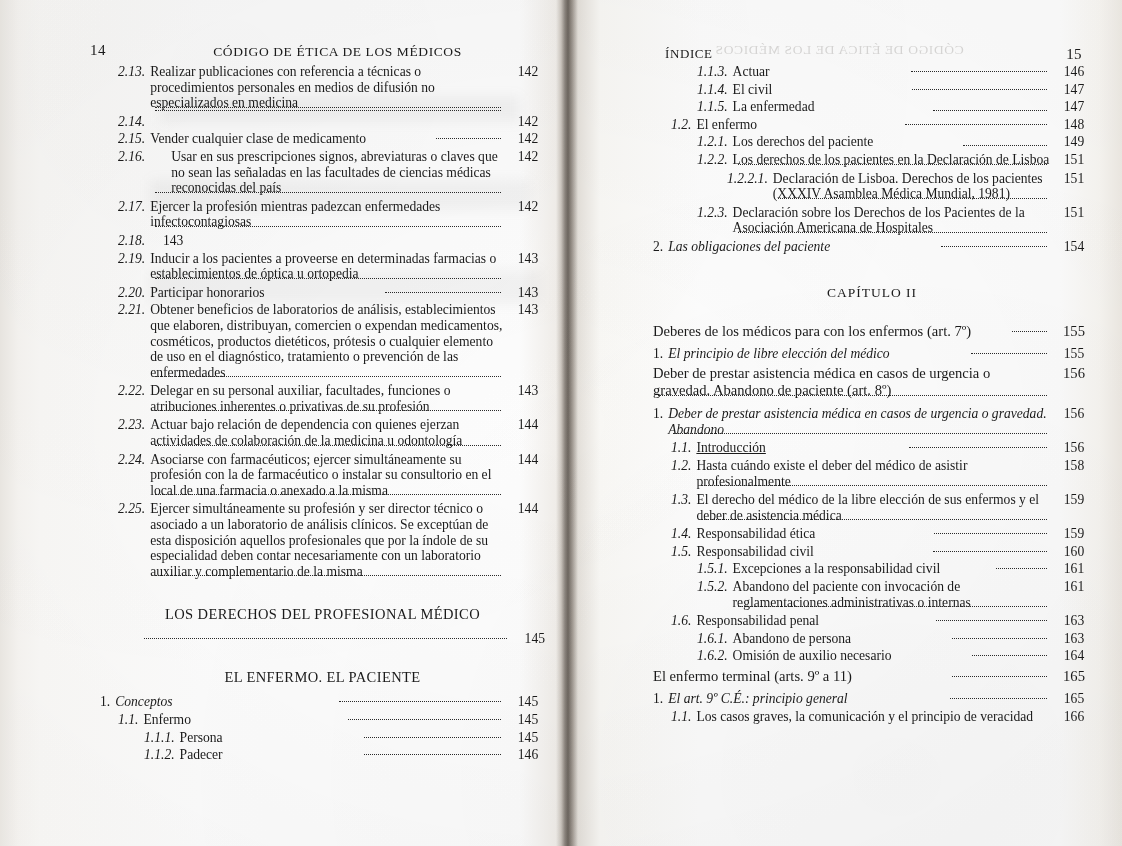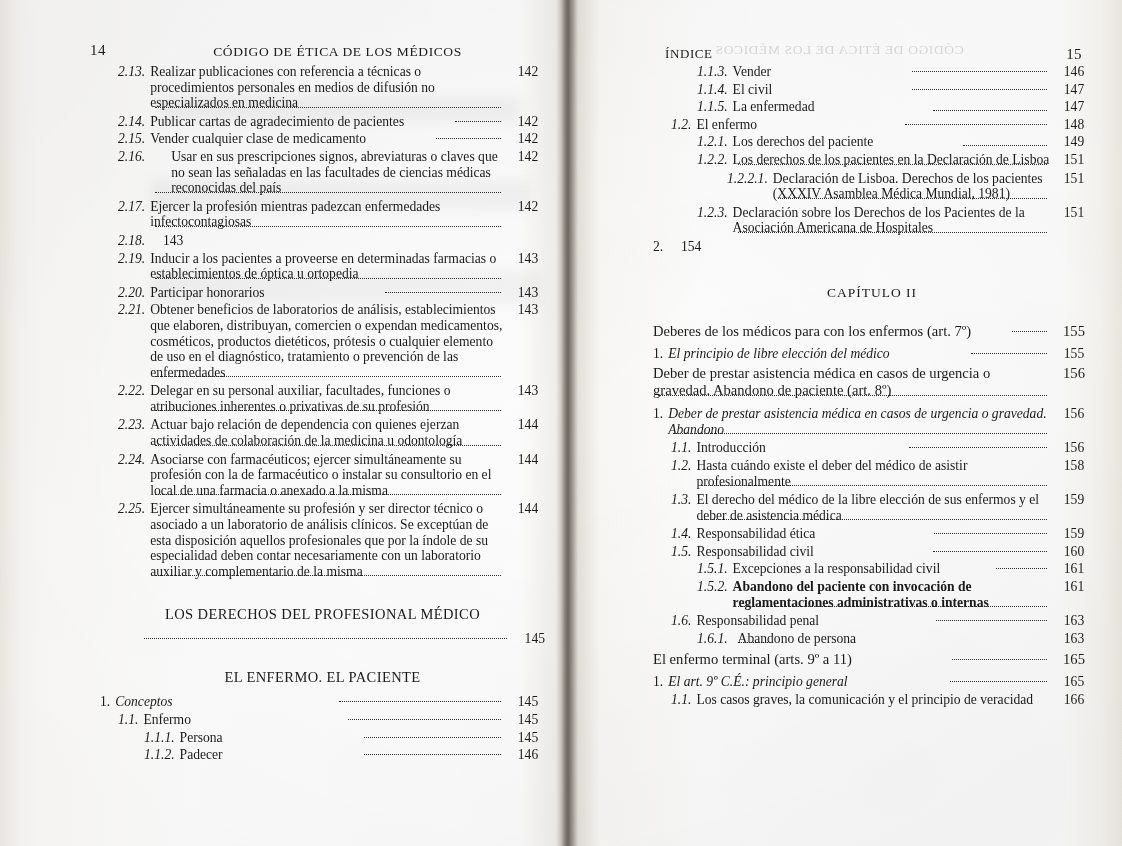--- a/index.html
+++ b/index.html
@@ -203,21 +203,20 @@
           <span class="num ital">2.13.</span>
           <span class="txt" style="display: flex; align-items: baseline; flex-wrap: wrap;">
             <span style="flex: 1 1 auto;">Realizar publicaciones con referencia a técnicas o procedimientos personales en medios de difusión no especializados en medicina</span>
             <span class="ld" style="display: inline-block; min-width: 30px; flex: 1 1 auto; border-bottom: 1px dotted rgb(42, 42, 42); transform: translateY(-4px); margin-left: 5px; margin-right: 4px;"></span>
           </span>
           <span class="pg">142</span>
         </div>
         <div class="entry lv1">
           <span class="num ital">2.14.</span>
           <span class="txt" style="display: flex; align-items: baseline; flex-wrap: wrap;">
-            <span style="flex: 1 1 auto;">Publicar cartas de agradecimiento de pacientes</span>
             <span class="ld" style="display: inline-block; min-width: 30px; flex: 1 1 auto; border-bottom: 1px dotted rgb(42, 42, 42); transform: translateY(-4px); margin-left: 5px; margin-right: 4px;"></span>
           </span>
           <span class="pg">142</span>
         </div>
         <div class="entry lv1">
           <span class="num ital">2.15.</span>
           <span class="txt" style="display: flex; align-items: baseline; flex-wrap: wrap;">
             <span style="flex: 1 1 auto;">Vender cualquier clase de medicamento</span>
             <span class="ld" style="display: inline-block; min-width: 30px; flex: 1 1 auto; border-bottom: 1px dotted rgb(42, 42, 42); transform: translateY(-4px); margin-left: 5px; margin-right: 4px;"></span>
           </span>
@@ -347,21 +346,21 @@
     <div class="head">
       <span class="title-left">ÍNDICE</span>
       <span class="folio">15</span>
     </div>
     <div class="ghost">CÓDIGO DE ÉTICA DE LOS MÉDICOS</div>
 
     <div class="body-col" id="right-col">
         <div class="entry lv2">
           <span class="num ital">1.1.3.</span>
           <span class="txt" style="display: flex; align-items: baseline; flex-wrap: wrap;">
-            <span style="flex: 1 1 auto;">Vender</span>
+            <span style="flex: 1 1 auto;">Actuar</span>
             <span class="ld" style="display: inline-block; min-width: 30px; flex: 1 1 auto; border-bottom: 1px dotted rgb(42, 42, 42); transform: translateY(-4px); margin-left: 5px; margin-right: 4px;"></span>
           </span>
           <span class="pg">146</span>
         </div>
         <div class="entry lv2">
           <span class="num ital">1.1.4.</span>
           <span class="txt" style="display: flex; align-items: baseline; flex-wrap: wrap;">
             <span style="flex: 1 1 auto;">El civil</span>
             <span class="ld" style="display: inline-block; min-width: 30px; flex: 1 1 auto; border-bottom: 1px dotted rgb(42, 42, 42); transform: translateY(-4px); margin-left: 5px; margin-right: 4px;"></span>
           </span>
@@ -410,20 +409,24 @@
         <div class="entry lv2">
           <span class="num ital">1.2.3.</span>
           <span class="txt" style="display: flex; align-items: baseline; flex-wrap: wrap;">
             <span style="flex: 1 1 auto;">Declaración sobre los Derechos de los Pacientes de la Asociación Americana de Hospitales</span>
             <span class="ld" style="display: inline-block; min-width: 30px; flex: 1 1 auto; border-bottom: 1px dotted rgb(42, 42, 42); transform: translateY(-4px); margin-left: 5px; margin-right: 4px;"></span>
           </span>
           <span class="pg">151</span>
         </div>
         <div class="entry lv0">
           <span class="num">2.</span>
+          <span class="txt" style="display: flex; align-items: baseline; flex-wrap: wrap;">
+            <span class="ital" style="flex: 1 1 auto;">Las obligaciones del paciente</span>
+            <span class="ld" style="display: inline-block; min-width: 30px; flex: 1 1 auto; border-bottom: 1px dotted rgb(42, 42, 42); transform: translateY(-4px); margin-left: 5px; margin-right: 4px;"></span>
+          </span>
           <span class="pg">154</span>
         </div>
         <div class="chap-head">CAPÍTULO II</div>
         <div class="entry big-entry lv0">
           <span class="txt" style="display: flex; align-items: baseline; flex-wrap: wrap;">
             <span style="flex: 1 1 auto;">Deberes de los médicos para con los enfermos (art. 7º)</span>
             <span style="flex: 1 1 auto; min-width: 24px; border-bottom: 1px dotted rgb(42, 42, 42); transform: translateY(-4px); margin-left: 5px; margin-right: 4px;"></span>
           </span>
           <span class="pg">155</span>
         </div>
@@ -446,21 +449,21 @@
           <span class="num">1.</span>
           <span class="txt" style="display: flex; align-items: baseline; flex-wrap: wrap;">
             <span class="ital" style="flex: 1 1 auto;">Deber de prestar asistencia médica en casos de urgencia o gravedad. Abandono</span>
             <span class="ld" style="display: inline-block; min-width: 30px; flex: 1 1 auto; border-bottom: 1px dotted rgb(42, 42, 42); transform: translateY(-4px); margin-left: 5px; margin-right: 4px;"></span>
           </span>
           <span class="pg">156</span>
         </div>
         <div class="entry lv1">
           <span class="num ital">1.1.</span>
           <span class="txt" style="display: flex; align-items: baseline; flex-wrap: wrap;">
-            <span style="flex: 1 1 auto;">Introducción</span>
+            <span style="flex: 1 1 auto; text-decoration: underline;">Introducción</span>
             <span class="ld" style="display: inline-block; min-width: 30px; flex: 1 1 auto; border-bottom: 1px dotted rgb(42, 42, 42); transform: translateY(-4px); margin-left: 5px; margin-right: 4px;"></span>
           </span>
           <span class="pg">156</span>
         </div>
         <div class="entry lv1">
           <span class="num ital">1.2.</span>
           <span class="txt" style="display: flex; align-items: baseline; flex-wrap: wrap;">
             <span style="flex: 1 1 auto;">Hasta cuándo existe el deber del médico de asistir profesionalmente</span>
             <span class="ld" style="display: inline-block; min-width: 30px; flex: 1 1 auto; border-bottom: 1px dotted rgb(42, 42, 42); transform: translateY(-4px); margin-left: 5px; margin-right: 4px;"></span>
           </span>
@@ -493,41 +496,49 @@
         <div class="entry lv2">
           <span class="num ital">1.5.1.</span>
           <span class="txt" style="display: flex; align-items: baseline; flex-wrap: wrap;">
             <span style="flex: 1 1 auto;">Excepciones a la responsabilidad civil</span>
             <span class="ld" style="display: inline-block; min-width: 30px; flex: 1 1 auto; border-bottom: 1px dotted rgb(42, 42, 42); transform: translateY(-4px); margin-left: 5px; margin-right: 4px;"></span>
           </span>
           <span class="pg">161</span>
         </div>
         <div class="entry lv2">
           <span class="num ital">1.5.2.</span>
-          <span class="txt" style="display: flex; align-items: flex-start; flex-wrap: wrap; font-weight: bold;">
+          <span class="txt" style="display: flex; align-items: flex-start; flex-wrap: wrap;">
             <span style="flex: 1 1 auto;">Abandono del paciente con invocación de reglamentaciones administrativas o internas</span>
             <span class="ld" style="display: inline-block; min-width: 30px; flex: 1 1 auto; border-bottom: 1px dotted rgb(42, 42, 42); transform: translateY(-4px); margin-left: 5px; margin-right: 4px;"></span>
           </span>
           <span class="pg">161</span>
         </div>
         <div class="entry lv1">
           <span class="num ital">1.6.</span>
           <span class="txt" style="display: flex; align-items: baseline; flex-wrap: wrap;">
             <span style="flex: 1 1 auto;">Responsabilidad penal</span>
             <span class="ld" style="display: inline-block; min-width: 30px; flex: 1 1 auto; border-bottom: 1px dotted rgb(42, 42, 42); transform: translateY(-4px); margin-left: 5px; margin-right: 4px;"></span>
           </span>
           <span class="pg">163</span>
         </div>
         <div class="entry lv2">
           <span class="num ital">1.6.1.</span>
-          <span class="txt" style="display: flex; align-items: baseline; flex-wrap: wrap; flex-direction: column;">
+          <span class="txt" style="display: flex; align-items: baseline; flex-wrap: wrap;">
             <span style="flex: 1 1 auto;">Abandono de persona</span>
             <span class="ld" style="display: inline-block; min-width: 30px; flex: 1 1 auto; border-bottom: 1px dotted rgb(42, 42, 42); transform: translateY(-4px); margin-left: 5px; margin-right: 4px;"></span>
           </span>
           <span class="pg">163</span>
+        </div>
+        <div class="entry lv2">
+          <span class="num ital">1.6.2.</span>
+          <span class="txt" style="display: flex; align-items: baseline; flex-wrap: wrap;">
+            <span style="flex: 1 1 auto;">Omisión de auxilio necesario</span>
+            <span class="ld" style="display: inline-block; min-width: 30px; flex: 1 1 auto; border-bottom: 1px dotted rgb(42, 42, 42); transform: translateY(-4px); margin-left: 5px; margin-right: 4px;"></span>
+          </span>
+          <span class="pg">164</span>
         </div>
         <div class="entry big-entry lv0">
           <span class="txt" style="display: flex; align-items: baseline; flex-wrap: wrap;">
             <span style="flex: 1 1 auto;">El enfermo terminal (arts. 9º a 11)</span>
             <span style="flex: 1 1 auto; min-width: 24px; border-bottom: 1px dotted rgb(42, 42, 42); transform: translateY(-4px); margin-left: 5px; margin-right: 4px;"></span>
           </span>
           <span class="pg">165</span>
         </div>
         <div class="entry lv0">
           <span class="num">1.</span>

